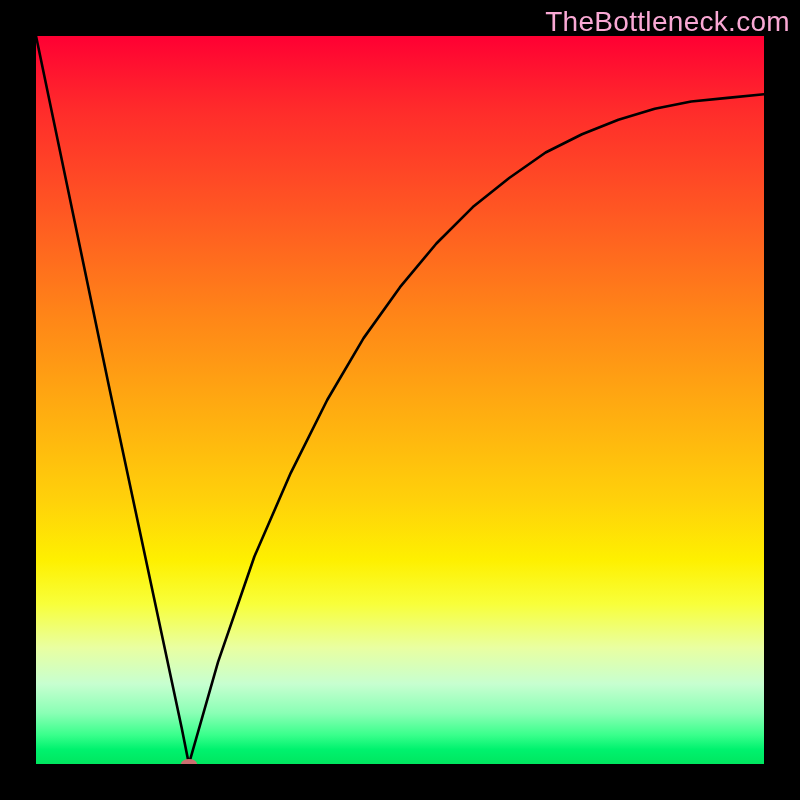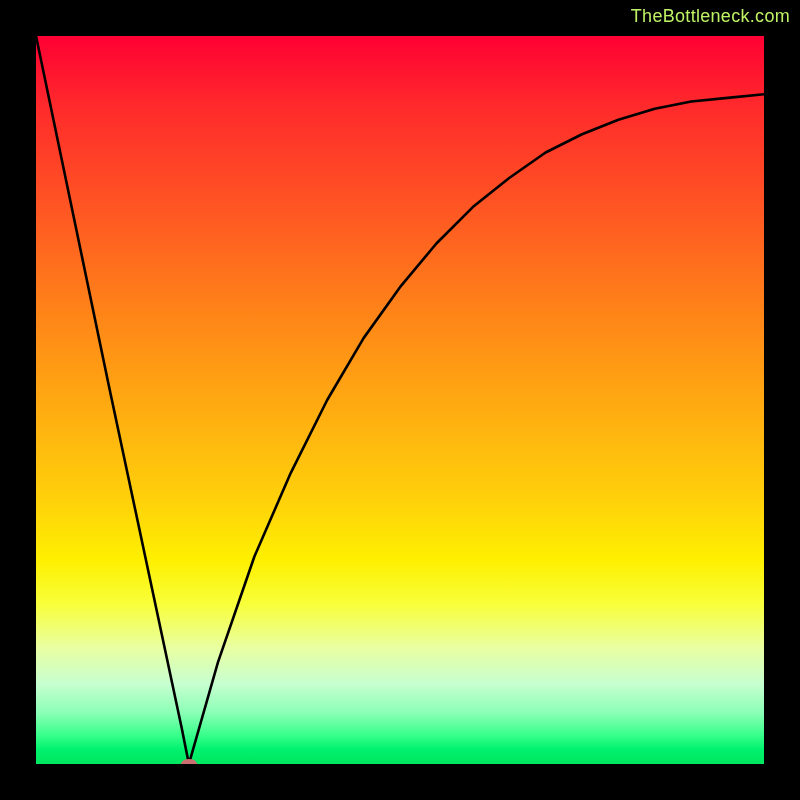--- a/index.html
+++ b/index.html
@@ -37,23 +37,23 @@
       #8affb5 93%,
       #3aff8c 96%,
       #00f26e 98%,
       #00e65f 100%);
     overflow: hidden;
   }
   .watermark {
     position: absolute;
     top: 6px;
     right: 10px;
-    font-size: 18px;
+    font-size: 28px;
     font-weight: 500;
-    color: #bef264;
+    color: #f9a8d4;
     letter-spacing: 0.3px;
     pointer-events: none;
   }
   svg {
     position: absolute;
     inset: 0;
   }
   .marker {
     position: absolute;
     width: 16px;

